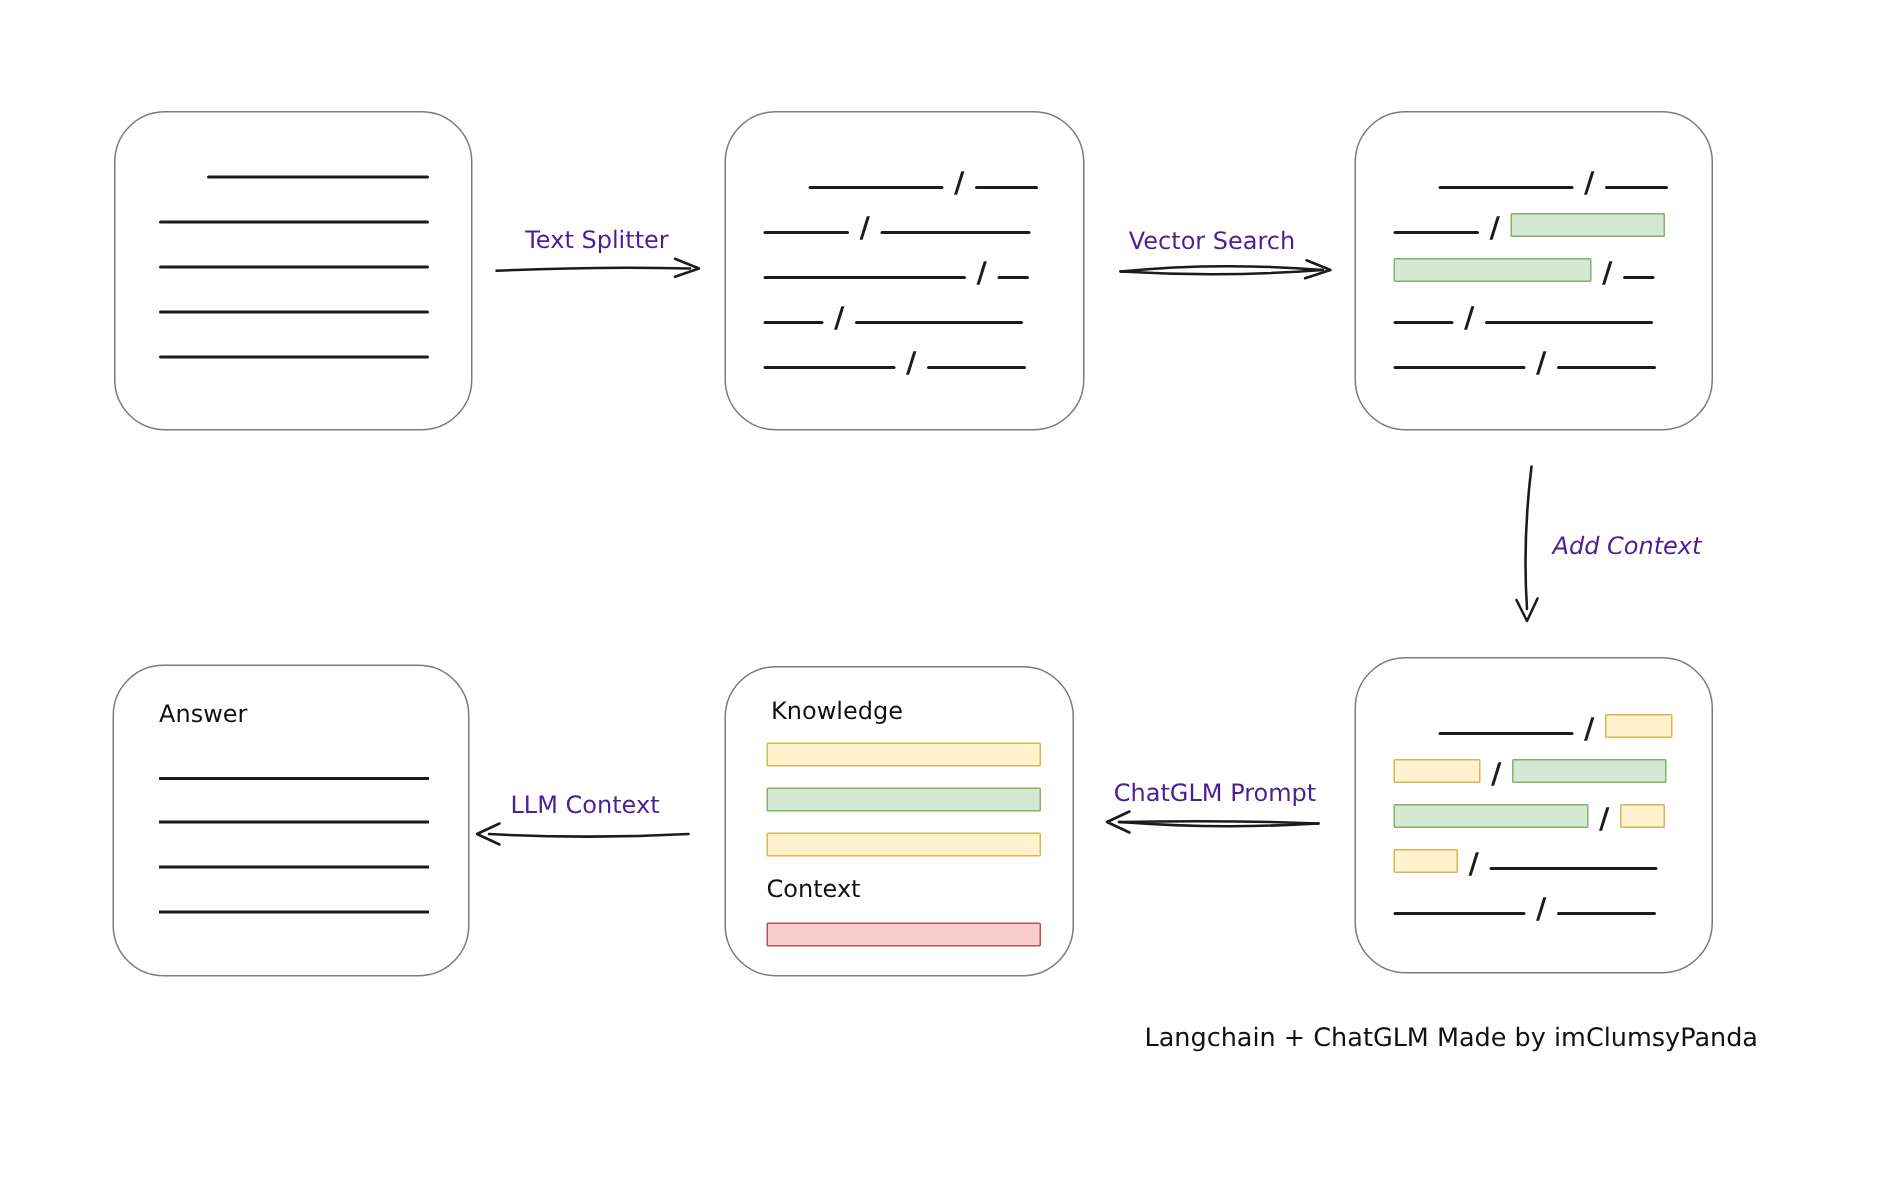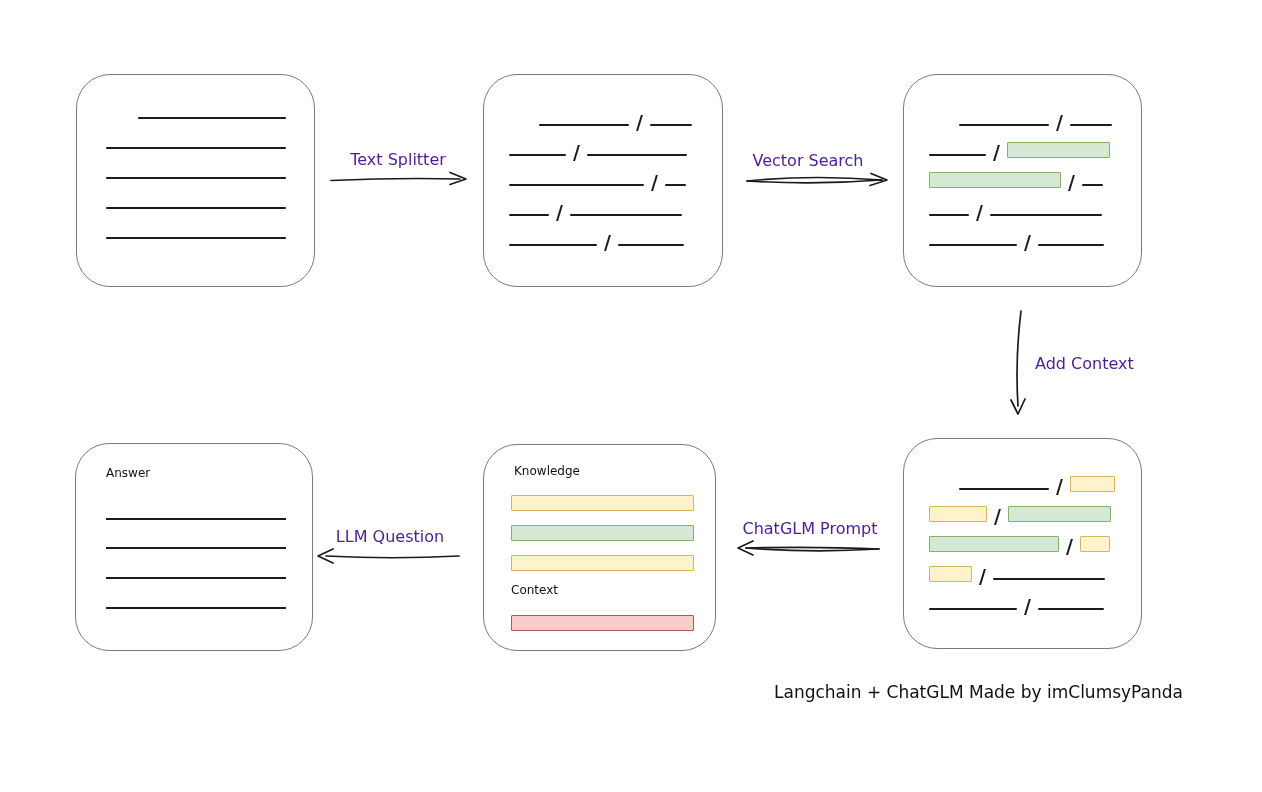--- a/index.html
+++ b/index.html
@@ -44,21 +44,21 @@
   .seg-chunk {
     height: 16px;
     border: 1.6px solid;
     border-radius: 1px;
   }
   .c-green  { background: var(--green-fill, #d5e8d4);  border-color: var(--green-border, #82b366); }
   .c-yellow { background: var(--yellow-fill, #fff2cc); border-color: var(--yellow-border, #d6b656); }
   .c-red    { background: var(--red-fill, #f8cecc);    border-color: var(--red-border, #b85450); }
 
   .box-label {
-    font-size: 12px;
+    font-size: 16px;
     font-weight: 500;
     color: #111111;
     white-space: nowrap;
   }
   .bar { position: absolute; height: 16px; }
   .hline {
     position: absolute;
     height: 1.8px;
     background: var(--stroke, #1b1b1b);
   }
@@ -69,21 +69,21 @@
     font-weight: 500;
     color: #4c1d95;
     text-align: center;
     white-space: nowrap;
   }
   .caption {
     position: absolute;
     font-size: 17px;
     font-weight: 500;
     color: #111111;
-    text-align: right;
+    text-align: left;
     white-space: nowrap;
   }
 
   svg.arrows {
     position: absolute;
     inset: 0;
     width: 1262px;
     height: 792px;
     pointer-events: none;
   }
@@ -251,19 +251,19 @@
       <path d="M753,541 L738,548 L753,555"></path>
     </g>
     <g>
       <path d="M459,556 Q392,559.5 326,556"></path>
       <path d="M333,549 L318,556 L333,563"></path>
     </g>
   </svg>
 
   <div class="arrow-label" style="left:330px; top:150px; width:136px;">Text Splitter</div>
   <div class="arrow-label" style="left:738px; top:151px; width:140px;text-align:center;">Vector Search</div>
-  <div class="arrow-label" style="left:1035px; top:354px; text-align:left;">Add Context</div>
+  <div class="arrow-label" style="left:1035px; top:354px; text-align:left;font-style:italic;">Add Context</div>
   <div class="arrow-label" style="left:730px; top:519px; width:160px;">ChatGLM Prompt</div>
-  <div class="arrow-label" style="left:320px; top:527px; width:140px;">LLM Question</div>
+  <div class="arrow-label" style="left:320px; top:527px; width:140px;">LLM Context</div>
 
   <div class="caption" style="left:763px; top:682px; width:420px;">Langchain + ChatGLM Made by imClumsyPanda</div>
 
 </div>
 
 </body></html>

